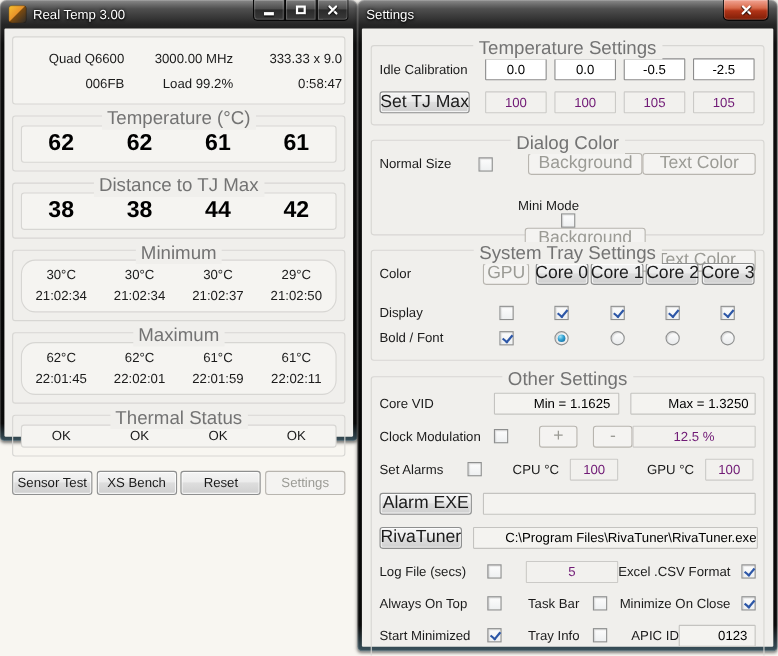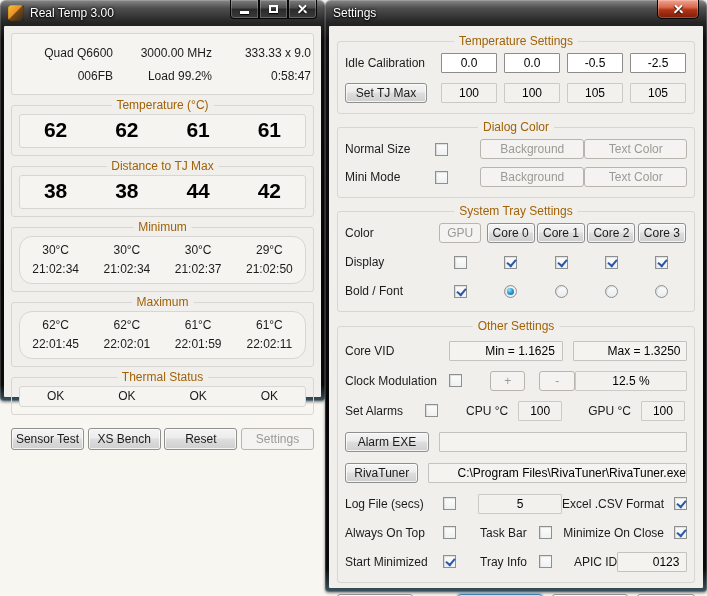--- a/index.html
+++ b/index.html
@@ -69,21 +69,21 @@
 
   
   .group {
     position:relative;
     border:1px solid #d7d6d3; border-radius:3px;
     margin-top:10px; padding:8px 7px 7px;
   }
   .gtitle {
     position:absolute; top:-8px; left:50%; transform:translateX(-50%);
     background:#f0efec; padding:0 5px; white-space:nowrap;
-    font-size:12px; color:#a16207;
+    font-size:17px; color:#737373;
   }
   .panel {
     border:1px solid #d7d6d3; border-radius:3px;
     background:#f5f4f1;
   }
 
   
   .cols { display:flex; }
   .cols > div { flex:1; text-align:center; }
   .info-panel { padding:7px 2px; }
@@ -101,32 +101,32 @@
   .btn {
     display:flex; align-items:center; justify-content:center;
     height:22px; border:1px solid #8e8f8f; border-radius:3px;
     background:linear-gradient(180deg,#f4f4f4 0%,#ececec 45%,#dedede 50%,#cfcfcf 100%);
     box-shadow:inset 0 0 0 1px rgba(255,255,255,.75);
     font-size:12px; color:#1b1b1b; cursor:pointer; white-space:nowrap;
   }
   .btn.disabled {
     border-color:#b8b5af; background:#f4f3f1; box-shadow:none; color:#9b9b95; cursor:default;
   }
-  .btn.small { height:20px; font-size:12px; }
+  .btn.small { height:20px; font-size:16px; }
   .btn.focused {
     border-color:#3c7fb1;
     box-shadow:0 0 2px 1px rgba(63,146,212,.65), inset 0 0 0 1px #c4e0f2;
   }
   .field {
     display:flex; align-items:center; justify-content:center;
     height:20px; border:1px solid #8c8c8c; border-radius:1px;
     background:#fff; font-size:12px; color:#000; white-space:nowrap;
   }
   .field.ro { border-color:#c4c3c0; background:#f4f3f0;padding-left:28px; }
-  .field.dis { border-color:#cbcac7; background:#f2f1ee; color:#000000; }
+  .field.dis { border-color:#cbcac7; background:#f2f1ee; color:#701a75; }
 
   
   .cb {
     width:13px; height:13px; flex:none;
     border:1px solid #8e8f8f;
     background:linear-gradient(180deg,#fdfdfd,#eef0f1);
     box-shadow:inset 1px 1px 1px rgba(0,0,0,.12);
     position:relative; cursor:pointer;
   }
   .cb.checked::after {
@@ -304,21 +304,21 @@
     </div>
 
     <div class="group" style="margin-top:13px;">
       <div class="gtitle">Dialog Color</div>
       <div class="row">
         <span class="lab w90">Normal Size</span>
         <span class="cb"></span>
         <div class="btn small disabled" style="width:110px; margin-left:32px;">Background</div>
         <div class="btn small disabled" style="width:108px; margin-left:auto;">Text Color</div>
       </div>
-      <div class="row" style="margin-top:2px;">
+      <div class="row" style="margin-top:18px;flex-direction:column;">
         <span class="lab w90">Mini Mode</span>
         <span class="cb"></span>
         <div class="btn small disabled" style="width:110px; margin-left:32px;">Background</div>
         <div class="btn small disabled" style="width:108px; margin-left:auto;">Text Color</div>
       </div>
     </div>
 
     <div class="group" style="margin-top:13px;">
       <div class="gtitle">System Tray Settings</div>
       <div class="row">
@@ -334,21 +334,21 @@
               <div class="btn small" style="width:48px;">Core 1</div>
             </div>
           <div>
               <div class="btn small" style="width:48px;">Core 2</div>
             </div>
           <div>
               <div class="btn small" style="width:48px;">Core 3</div>
             </div>
         </div>
       </div>
-      <div class="row" style="margin-top:3px;">
+      <div class="row" style="margin-top:3px;align-items:flex-end;">
         <span class="lab w90">Display</span>
         <div class="five-cols">
           <div>
               <span class="cb"></span>
             </div>
           <div>
               <span class="cb checked"></span>
             </div>
           <div>
               <span class="cb checked"></span>

